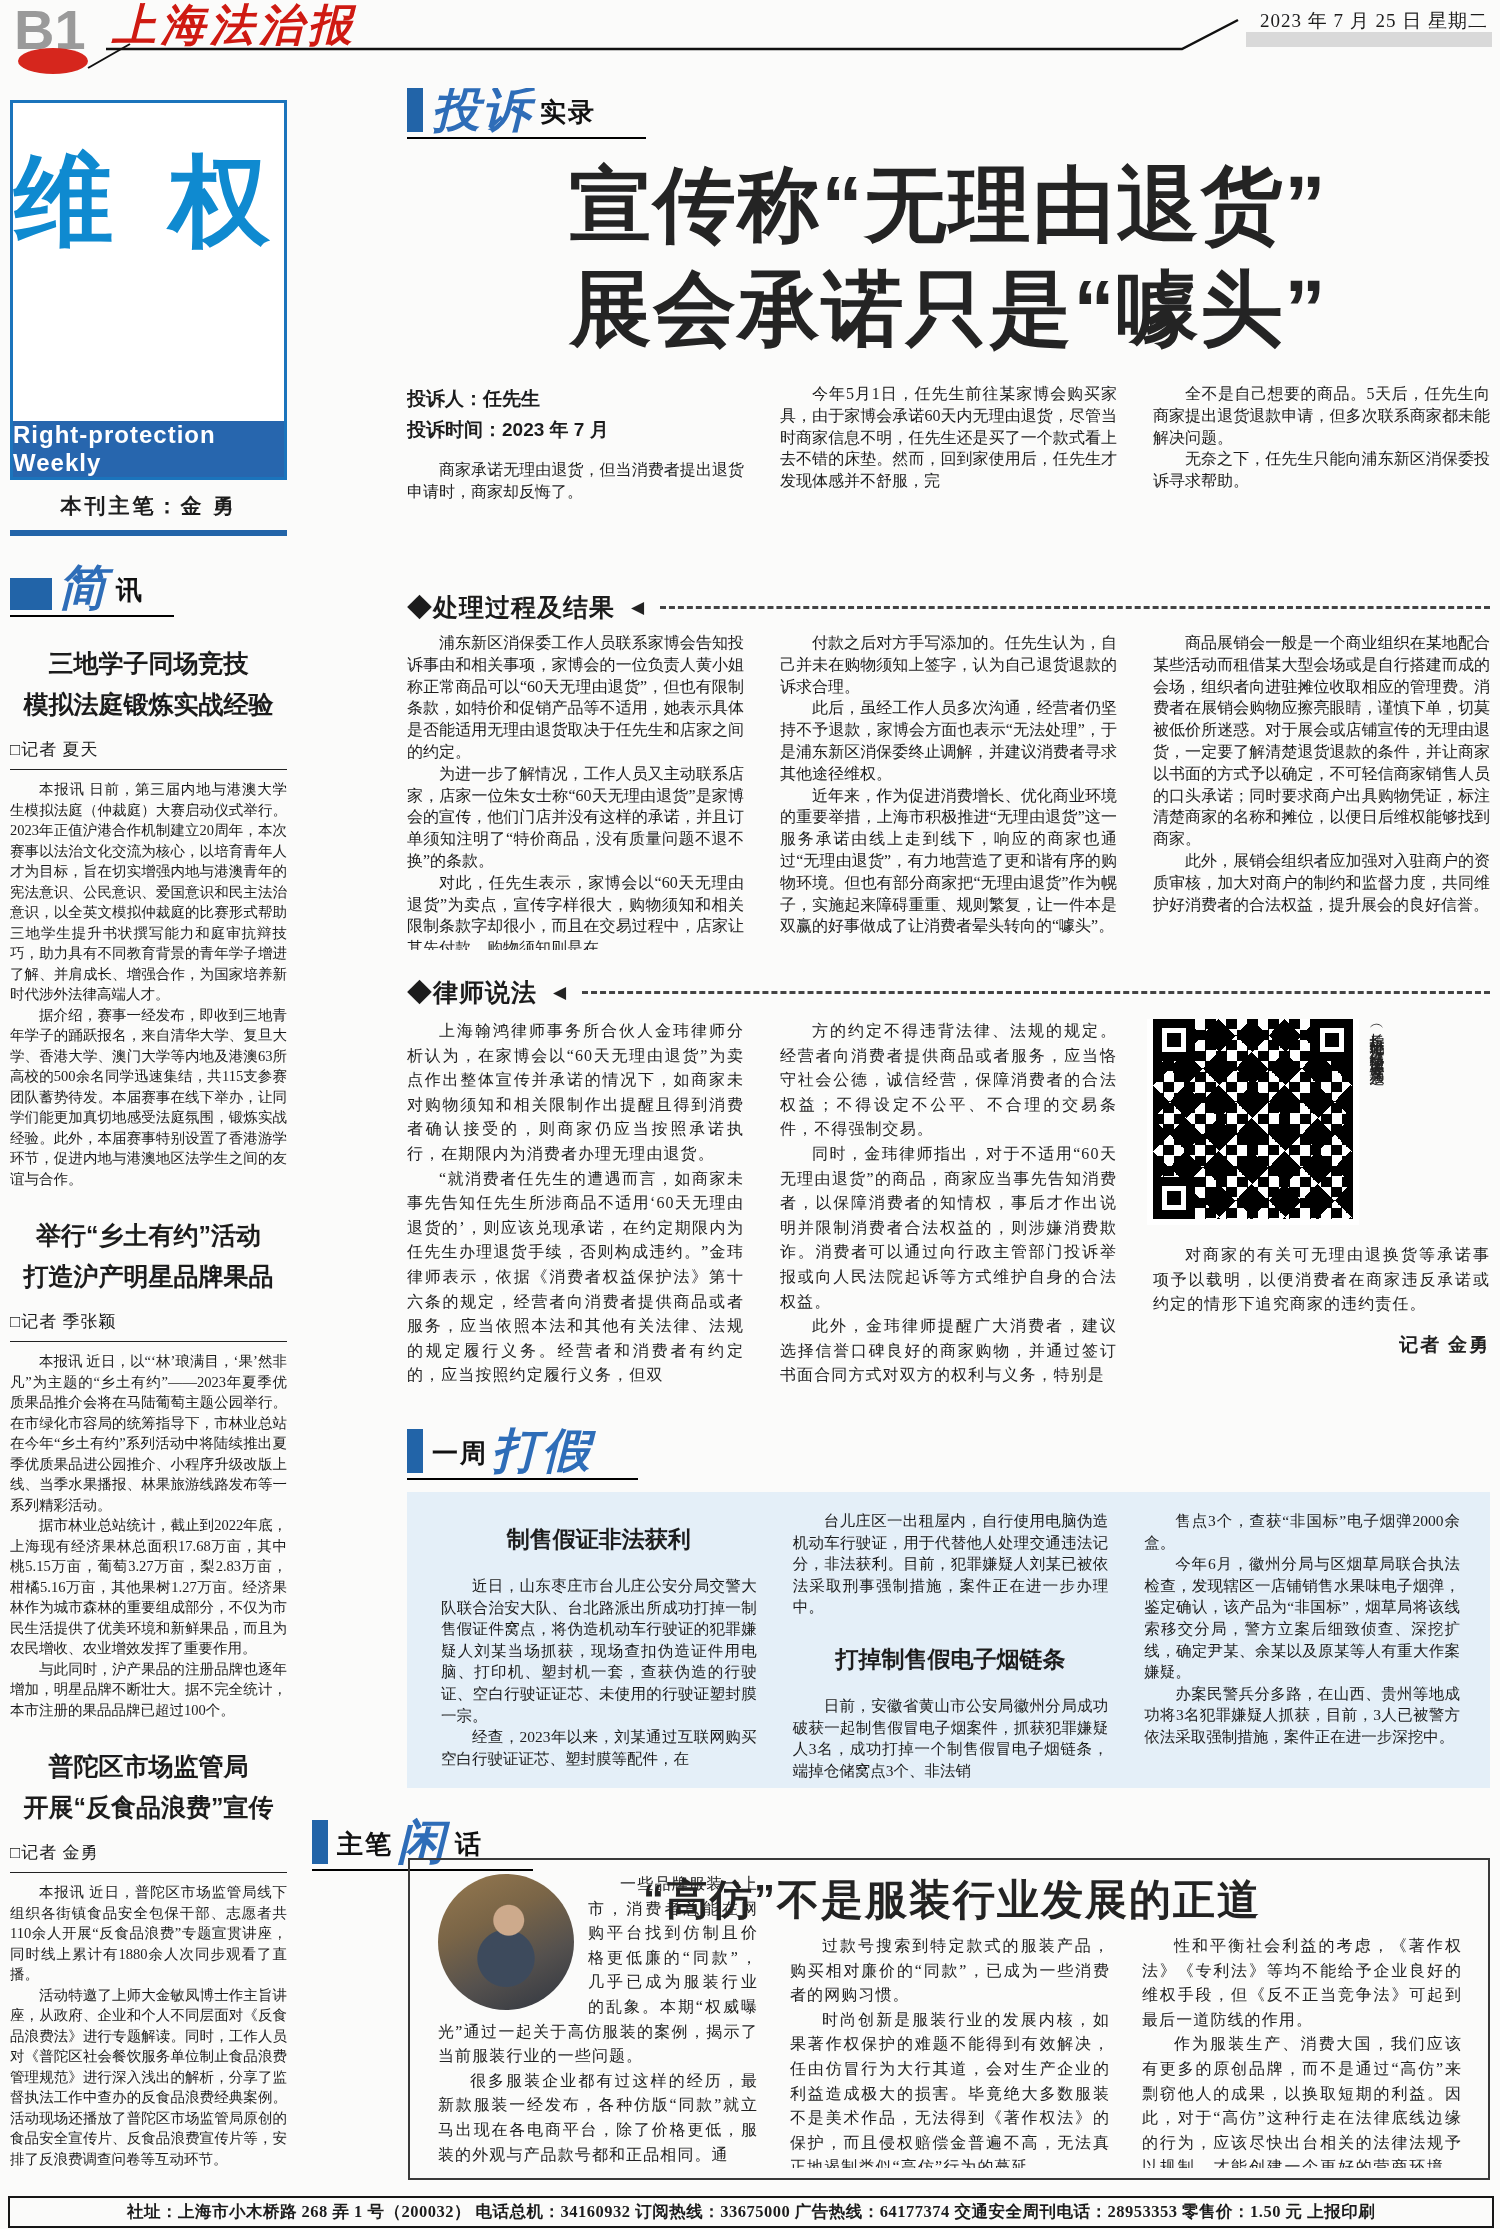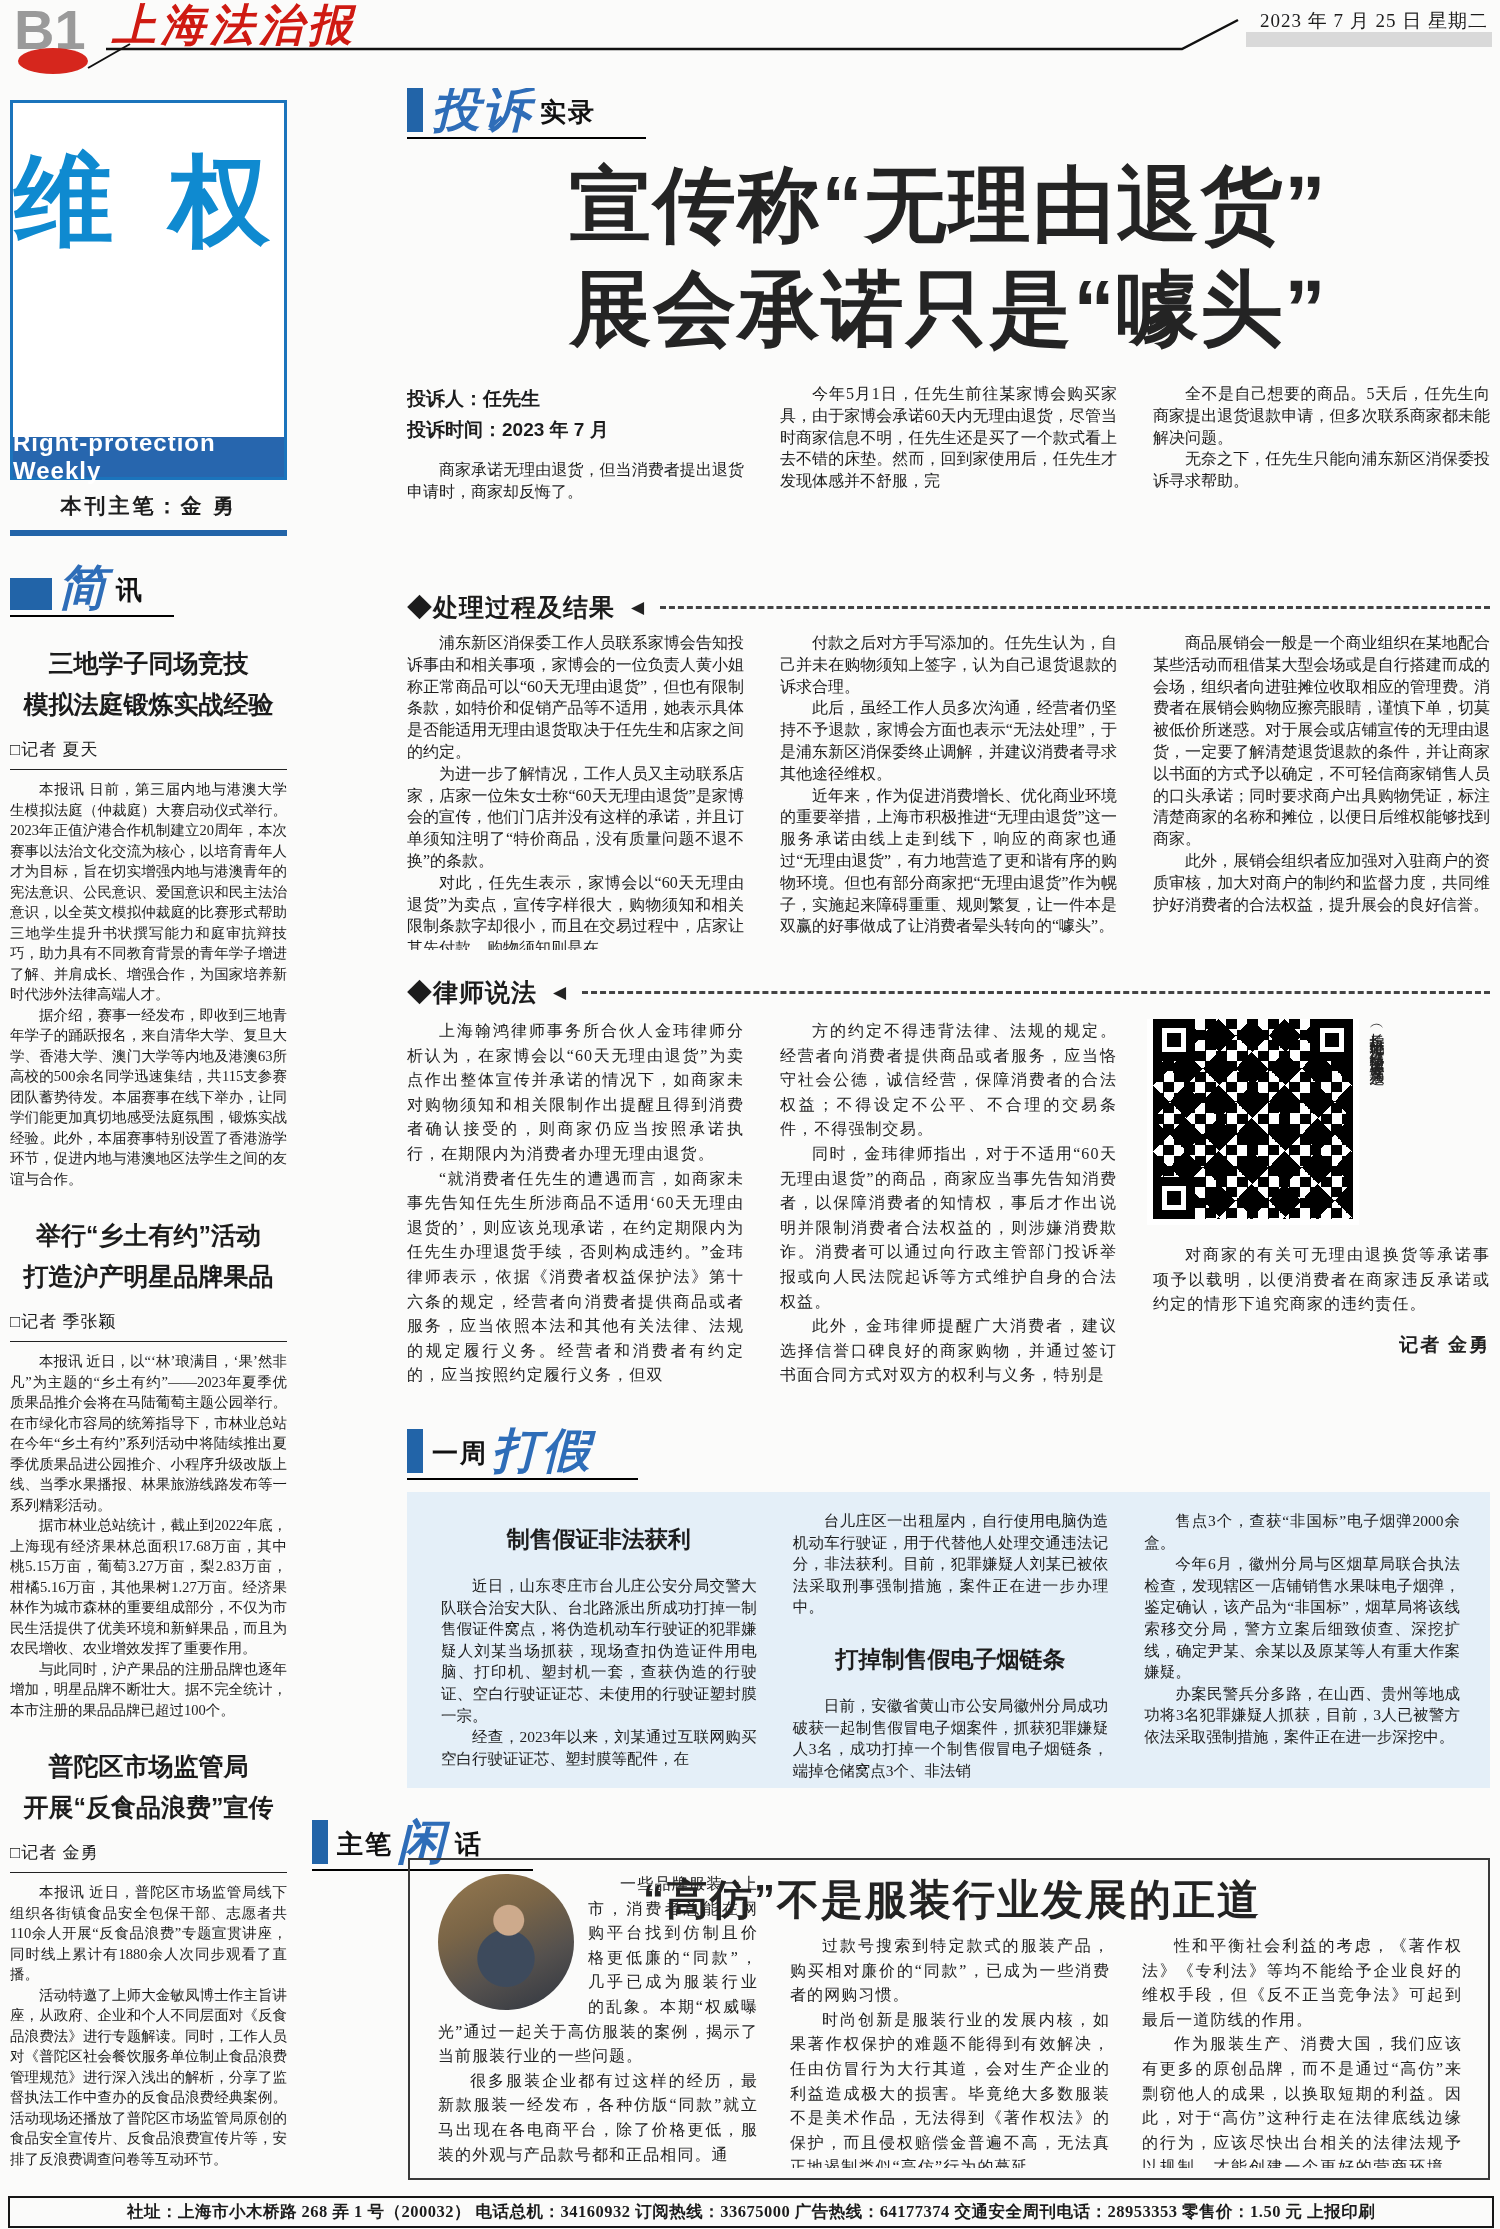--- a/index.html
+++ b/index.html
@@ -28,21 +28,21 @@
   .sec-head{display:flex;align-items:center;gap:16px;}
   .sec-title{font-size:25px;font-weight:700;font-family:"Liberation Sans",sans-serif;letter-spacing:1px;}
   .sec-arrow{font-size:17px;color:#222;}
   .sec-dash{flex:1;border-top:3px dashed #444;height:0;}
 
   
   #sidebar{position:absolute;left:10px;top:100px;width:277px;height:2086px;overflow:hidden;}
   .logo-box{position:relative;height:380px;border:3px solid #1b74bc;box-sizing:border-box;background:#fff;}
   .logo-chars{padding-top:26px;text-align:center;color:#0f8ad0;font-weight:900;font-size:100px;
               line-height:142px;font-family:"Liberation Sans",sans-serif;letter-spacing:14px;}
-  .logo-en{position:absolute;left:0;right:0;bottom:0;height:40px;background:#2766ae;color:#fff;
+  .logo-en{position:absolute;left:0;right:0;bottom:0;height:56px;background:#2766ae;color:#fff;
            display:flex;align-items:center;justify-content:center;font-size:24px;font-weight:700;
            font-family:"Liberation Sans",sans-serif;letter-spacing:1px;}
   .chief{margin-top:12px;text-align:center;font-size:21px;font-weight:700;letter-spacing:3px;}
   .blue-rule{margin-top:10px;height:6px;background:#2264a8;}
   #brief-marker{margin-top:30px;padding-right:26px;}
   #brief-marker .sq{width:42px;height:32px;margin-right:6px;}
   .side-art{margin-top:26px;}
   .side-title{text-align:center;font-weight:800;font-size:25px;line-height:41px;
               font-family:"Liberation Sans",sans-serif;}
   .side-rep{font-size:17px;margin-top:13px;padding-bottom:8px;border-bottom:1.5px solid #222;letter-spacing:1px;}

